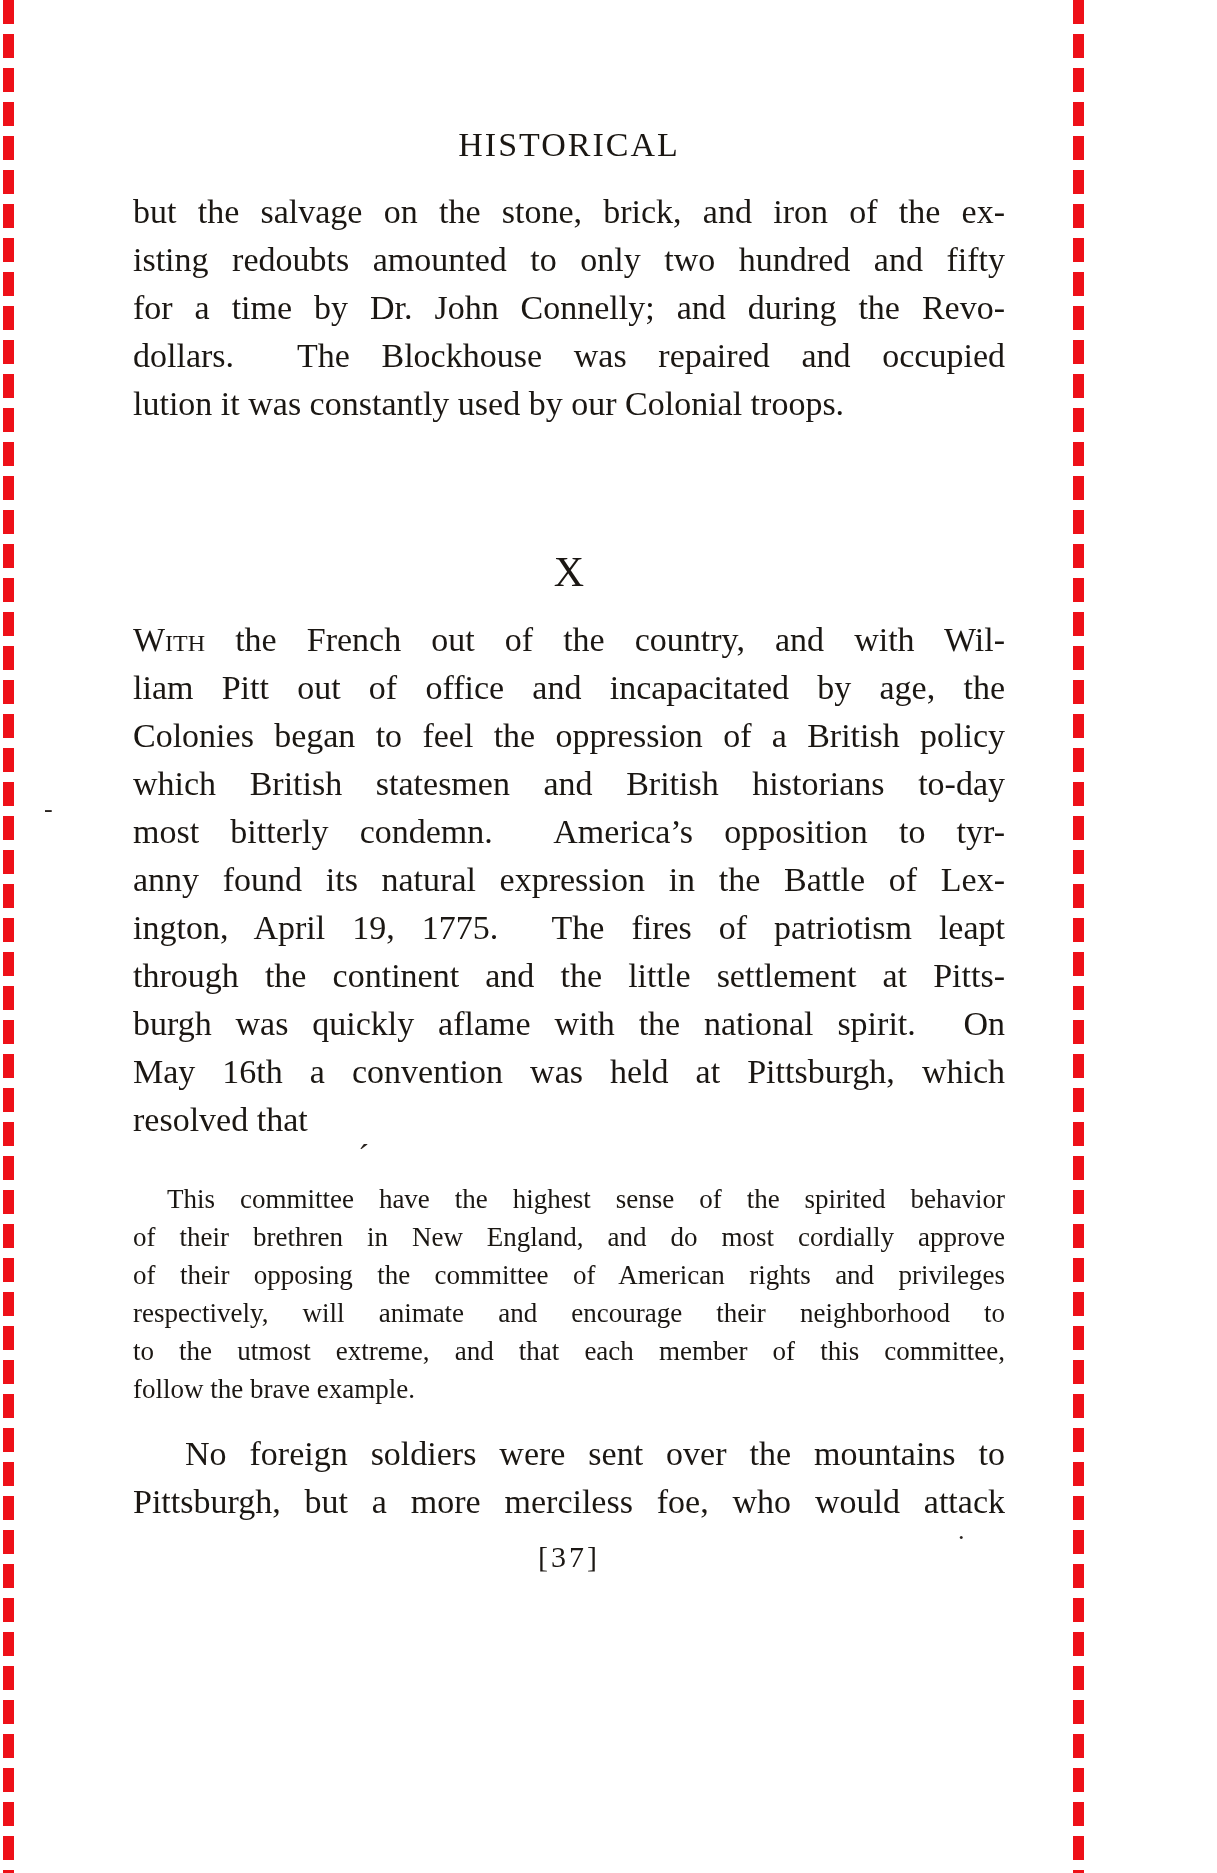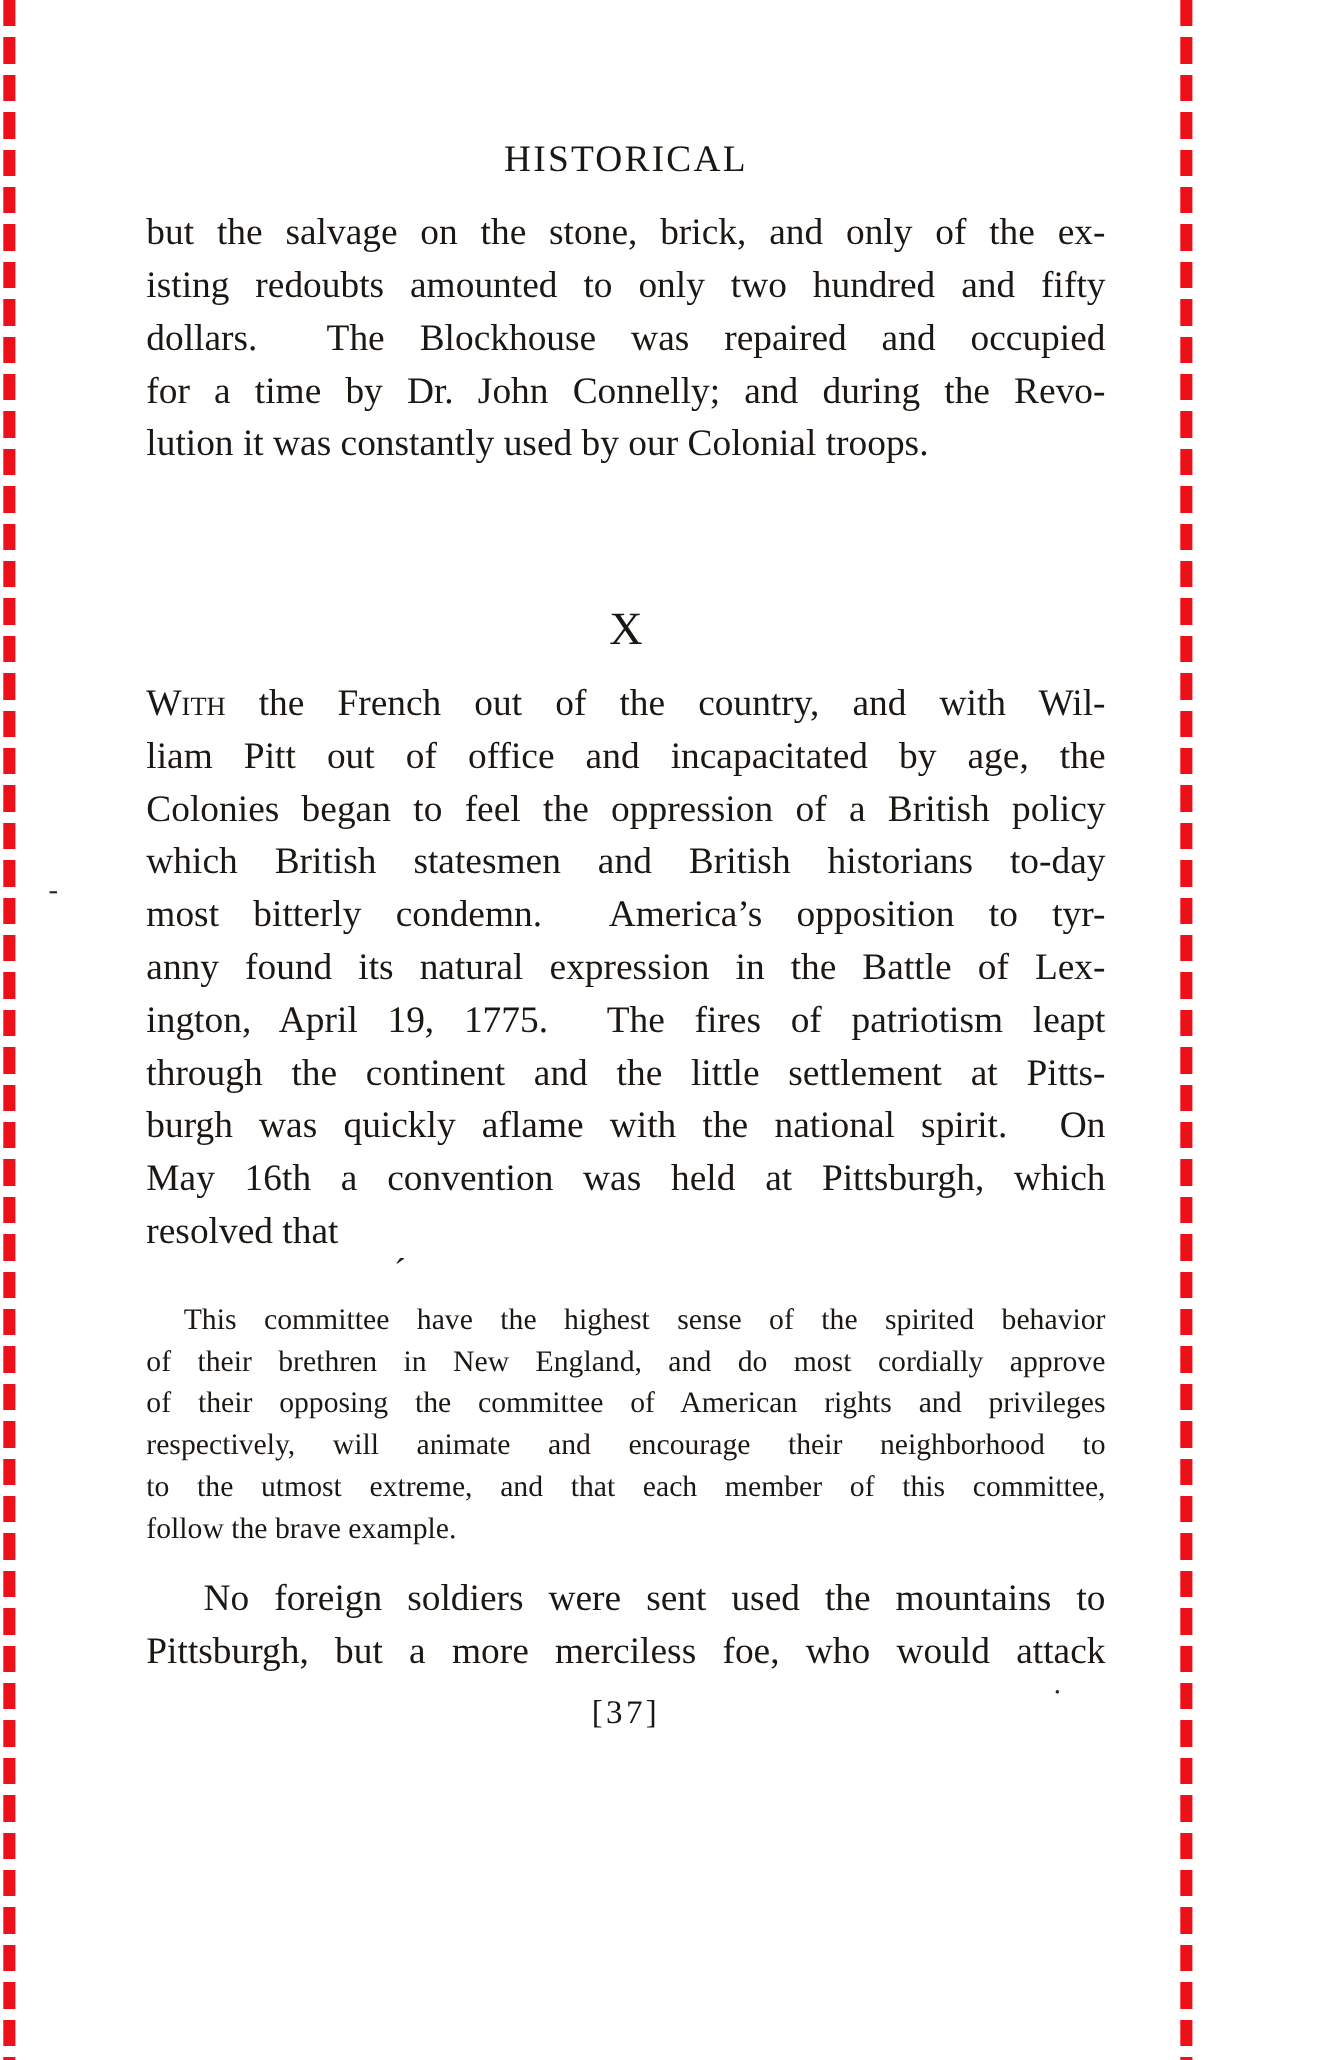--- a/index.html
+++ b/index.html
@@ -54,24 +54,24 @@
 <div class="page">
 
   <div class="edge-mark left" style="background: repeating-linear-gradient(rgb(238, 16, 24) 0px, rgb(238, 16, 24) 24px, transparent 24px, transparent 34px);"></div>
   <div class="edge-mark right" style="background: repeating-linear-gradient(rgb(238, 16, 24) 0px, rgb(238, 16, 24) 24px, transparent 24px, transparent 34px);"></div>
 
   <div class="text-column">
 
     <div class="running-header">HISTORICAL</div>
 
     <div class="para p1">
-      <div class="line fill">but the salvage on the stone, brick, and only of the ex-</div>
+      <div class="line fill">but the salvage on the stone, brick, and iron of the ex-</div>
       <div class="line fill">isting redoubts amounted to only two hundred and fifty</div>
+      <div class="line fill">for a time by Dr. John Connelly; and during the Revo-</div>
       <div class="line fill">dollars.&nbsp; The Blockhouse was repaired and occupied</div>
-      <div class="line fill">for a time by Dr. John Connelly; and during the Revo-</div>
       <div class="line loose">lution it was constantly used by our Colonial troops.</div>
     </div>
 
     <div class="section-heading">X</div>
 
     <div class="para p2">
       <div class="line fill"><span class="sc">With</span><span> the French out of the country, and with Wil-</span></div>
       <div class="line fill">liam Pitt out of office and incapacitated by age, the</div>
       <div class="line fill">Colonies began to feel the oppression of a British policy</div>
       <div class="line fill">which British statesmen and British historians to-day</div>
@@ -87,21 +87,21 @@
     <div class="quote">
       <div class="line fill indent-quote">This committee have the highest sense of the spirited behavior</div>
       <div class="line fill">of their brethren in New England, and do most cordially approve</div>
       <div class="line fill">of their opposing the committee of American rights and privileges</div>
       <div class="line fill">respectively, will animate and encourage their neighborhood to</div>
       <div class="line fill">to the utmost extreme, and that each member of this committee,</div>
       <div class="line loose">follow the brave example.</div>
     </div>
 
     <div class="para p3">
-      <div class="line fill indent-para">No foreign soldiers were sent used the mountains to</div>
+      <div class="line fill indent-para">No foreign soldiers were sent over the mountains to</div>
       <div class="line fill">Pittsburgh, but a more merciless foe, who would attack</div>
     </div>
 
     <div class="page-number">[37]</div>
 
   </div>
 
   <span class="artifact small-dash">-</span>
   <span class="artifact stray-tick">´</span>
   <span class="artifact stray-dot">.</span>

